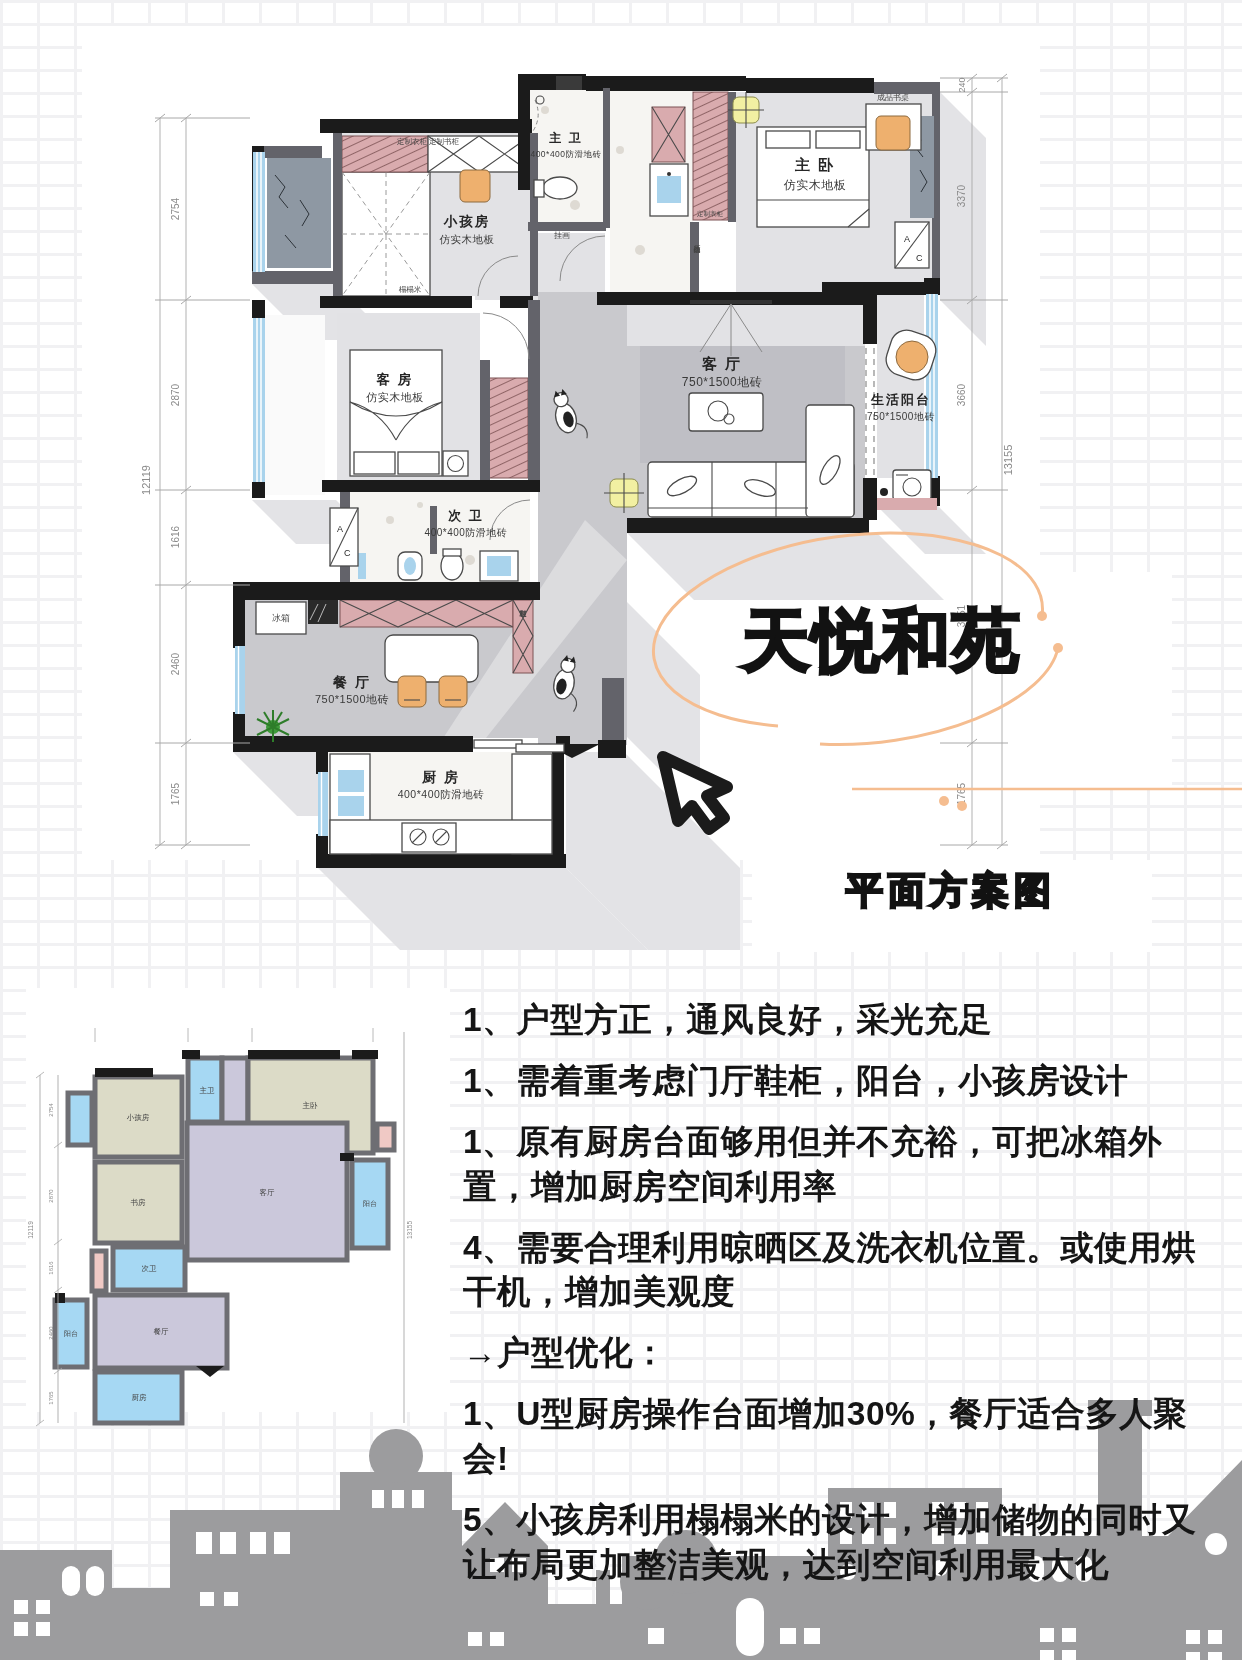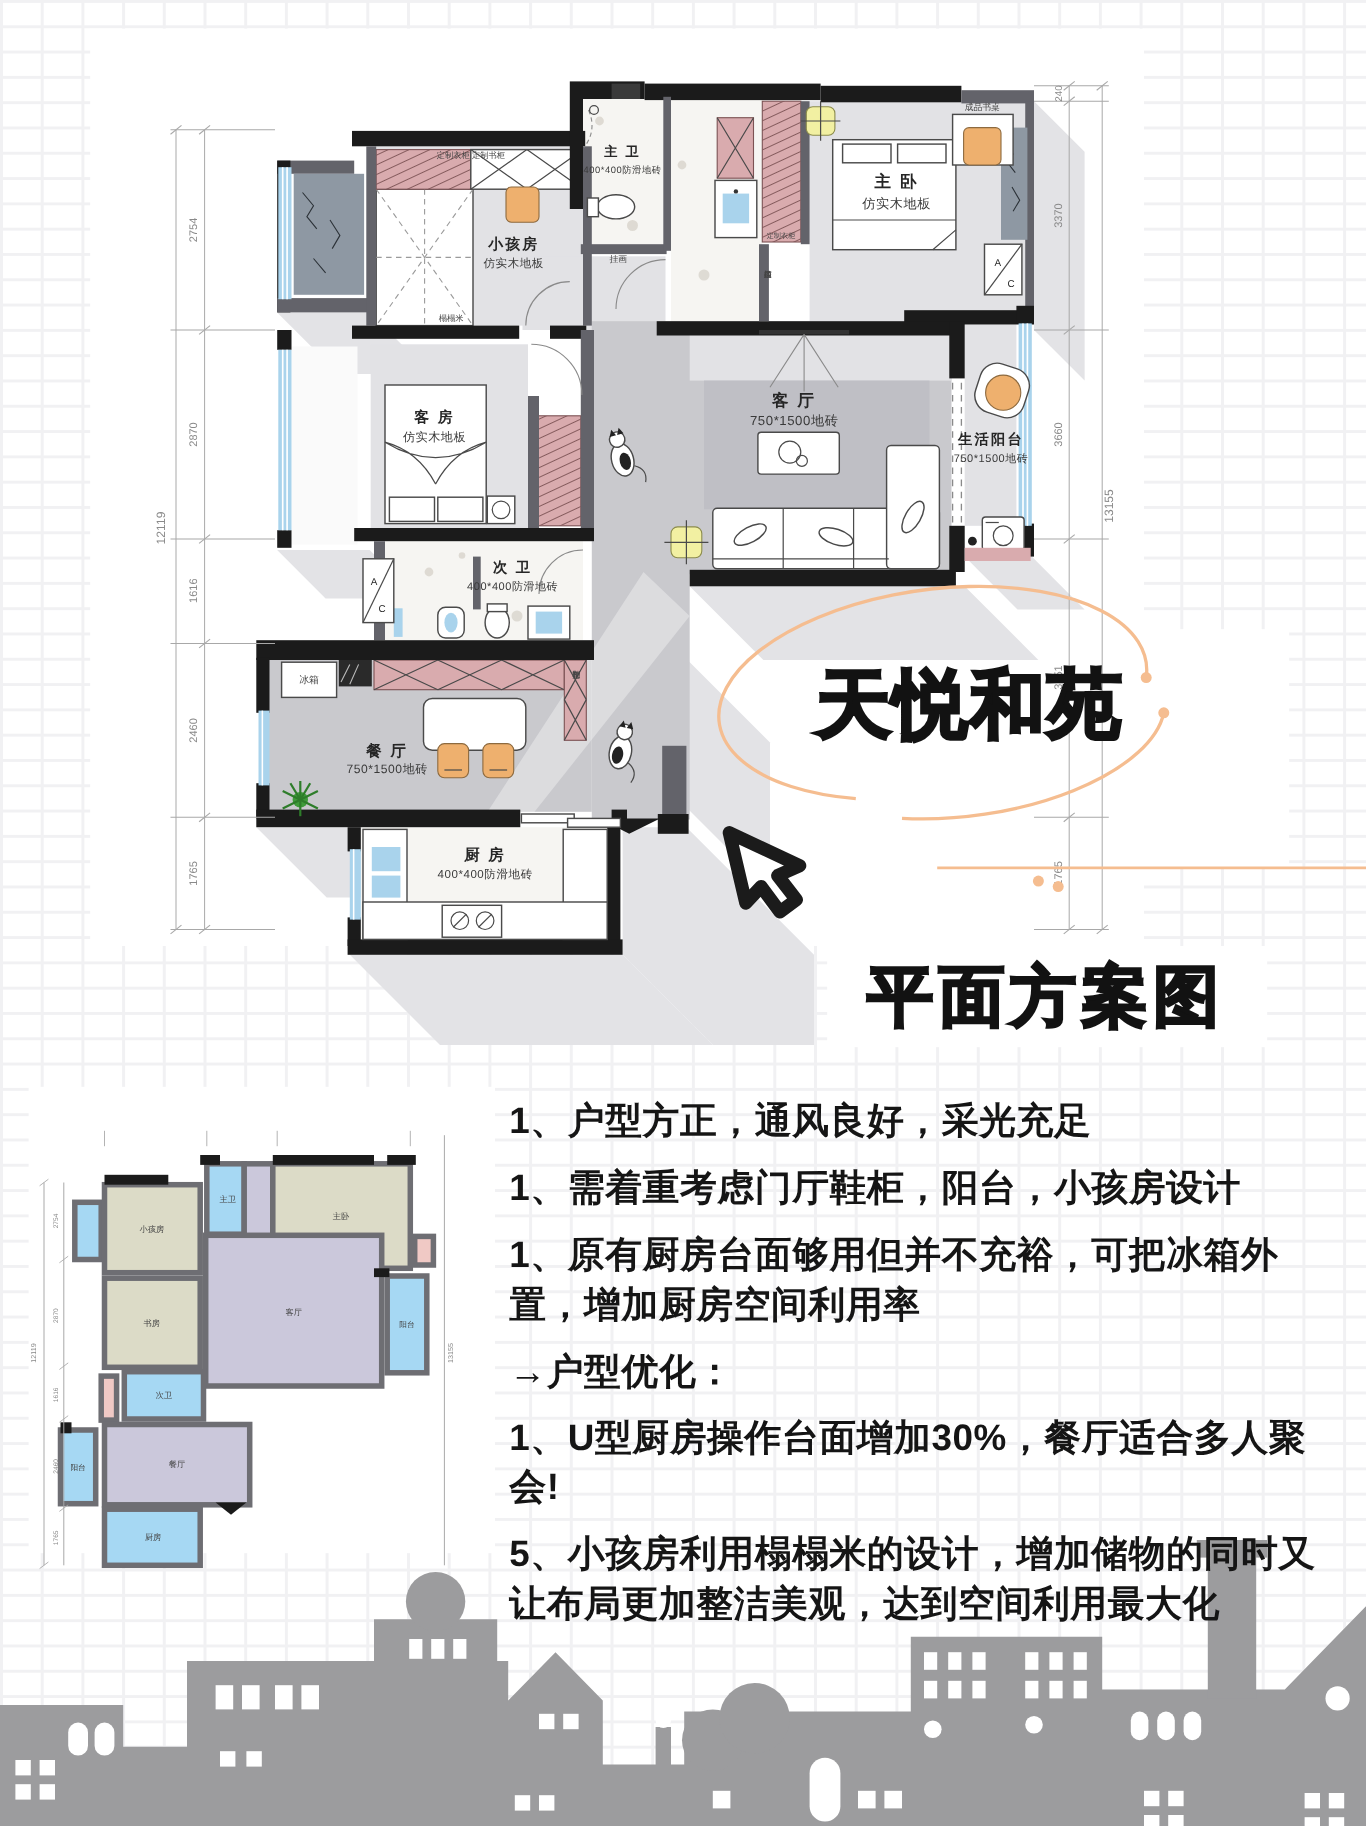--- a/index.html
+++ b/index.html
@@ -36,21 +36,21 @@
   .ww{fill:#fff}
   .spB{fill:var(--sp_beige)} .spU{fill:var(--sp_blue)} .spL{fill:var(--sp_lavender)} .spP{fill:var(--sp_pink)}
   .spR{stroke:var(--sp_wall);stroke-width:5}
   .title-text{
     position:absolute;left:742px;top:596px;width:406px;text-align:left;
     font-size:68px;font-weight:900;letter-spacing:2px;color:#121212;
     -webkit-text-stroke:3px #121212;white-space:nowrap;z-index:5
   }
   .subtitle-text{
     position:absolute;left:758px;top:866px;width:386px;text-align:center;
-    font-size:60px;font-weight:900;letter-spacing:5px;color:#121212;
+    font-size:37px;font-weight:900;letter-spacing:5px;color:#121212;
     -webkit-text-stroke:2.5px #121212;white-space:nowrap;z-index:5
   }
   .notes-block{
     position:absolute;left:447px;top:982px;width:790px;z-index:5;
     font-size:33.5px;font-weight:700;color:#151515;line-height:1.34;letter-spacing:0.5px
   }
   .notes-block p{margin:16px}
 </style>
 </head>
 <body>
@@ -620,16 +620,17 @@
   </g>
 </svg>
 
 <div class="title-text">天悦和苑</div>
 <div class="subtitle-text">平面方案图</div>
 
 <div class="notes-block">
   <p>1、户型方正，通风良好，采光充足</p>
   <p>1、需着重考虑门厅鞋柜，阳台，小孩房设计</p>
   <p>1、原有厨房台面够用但并不充裕，可把冰箱外置，增加厨房空间利用率</p>
+  <p>4、需要合理利用晾晒区及洗衣机位置。或使用烘干机，增加美观度</p>
   <p>→户型优化：</p>
   <p>1、U型厨房操作台面增加30%，餐厅适合多人聚会!</p>
   <p>5、小孩房利用榻榻米的设计，增加储物的同时又让布局更加整洁美观，达到空间利用最大化</p>
 </div>
 
 </body></html>

